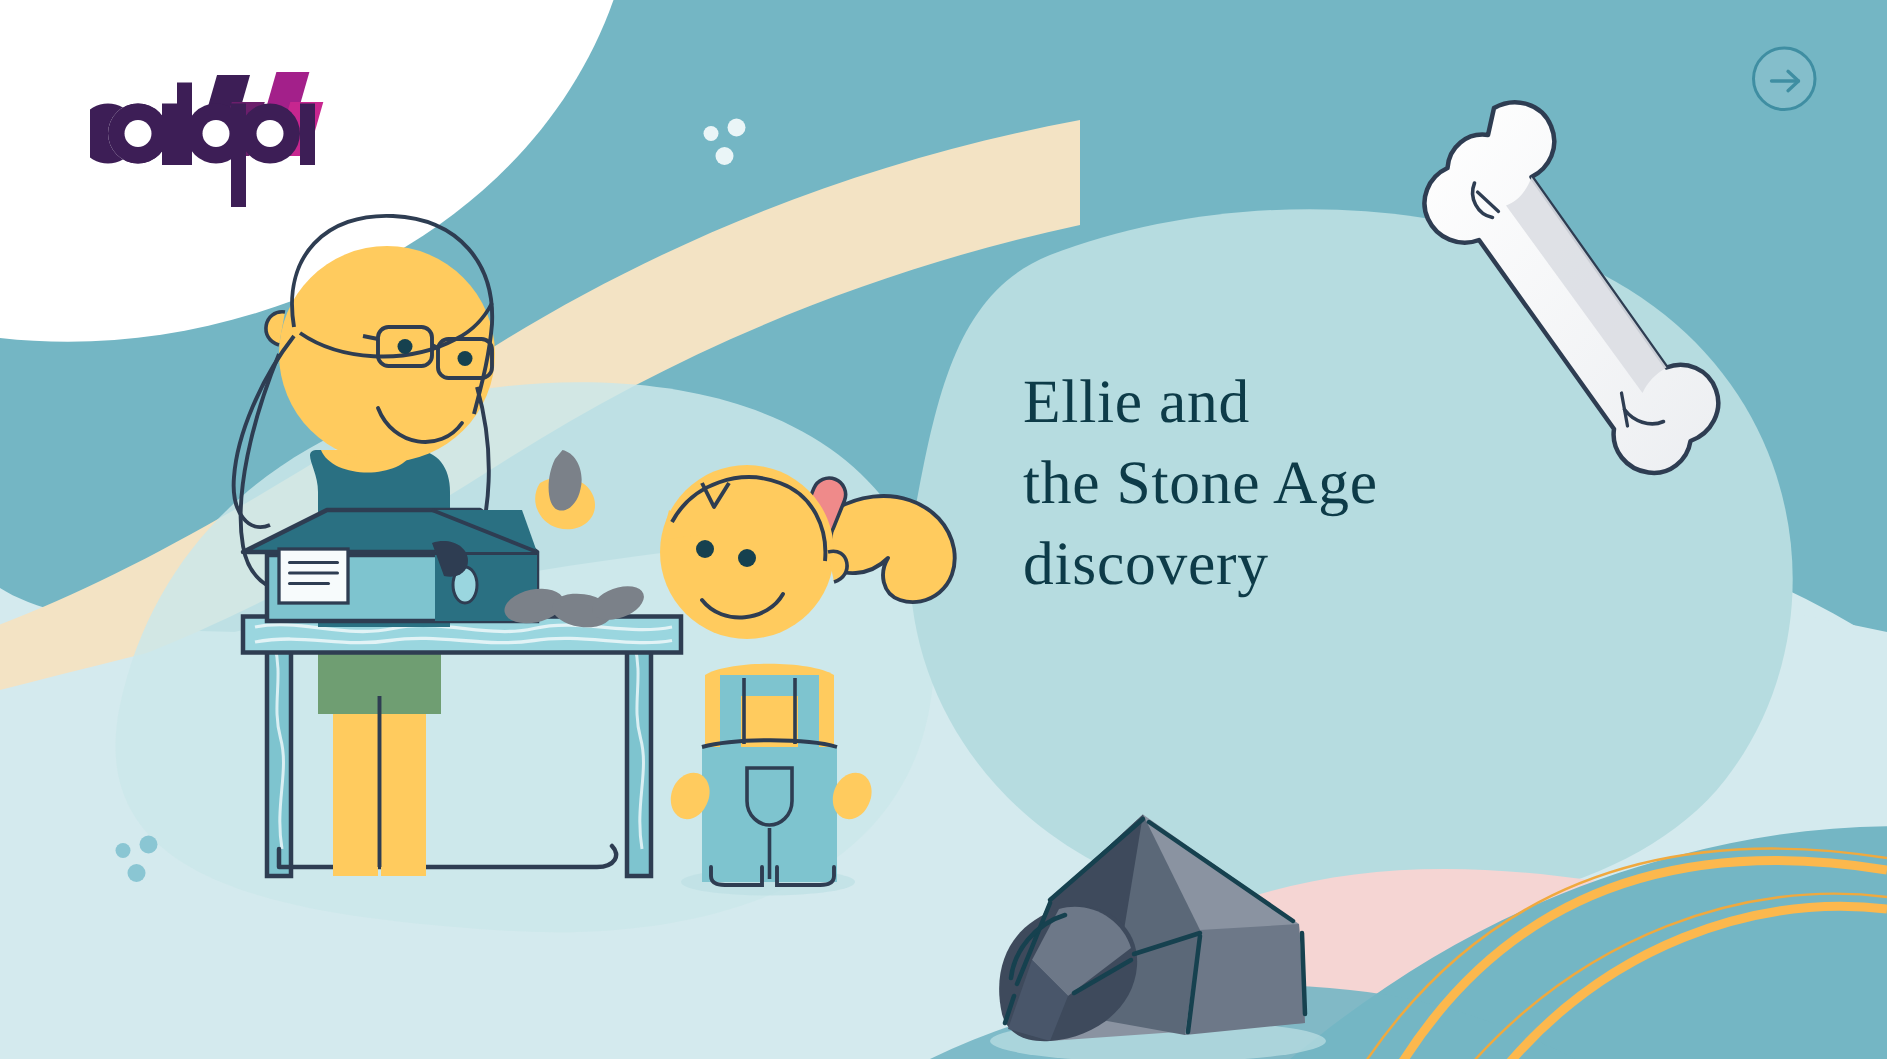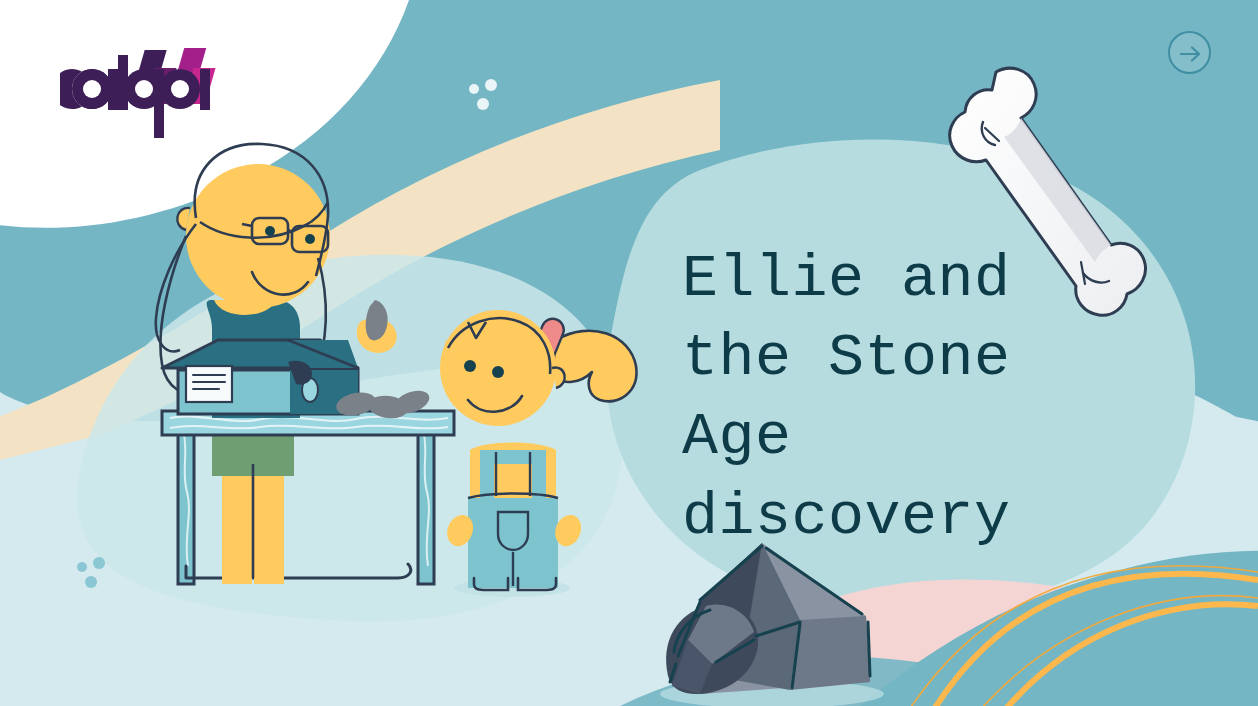--- a/index.html
+++ b/index.html
@@ -10,22 +10,22 @@
     width:1258px;height:706px;
     overflow:hidden;
     background:#d4eaee;
   }
   #slide svg.layer{position:absolute;left:0;top:0;width:1258px;height:706px;display:block;}
   #title-block{
     position:absolute;
     left:682px;top:240px;
     width:470px;
     color:#0d3b48;
-    font-family:Liberation Mono, monospace;
-    font-size:60px;
+    font-family:Liberation Serif, serif;
+    font-size:41px;
     font-weight:400;
     line-height:1.32;
     letter-spacing:0.5px;
     white-space:pre-line;
   }
   #logo-wrap{position:absolute;left:60px;top:28px;width:230px;height:110px;}
   #next-btn{
     position:absolute;left:1168px;top:31px;
     width:43px;height:43px;border-radius:50%;
     border:2px solid #3f8ea2;

